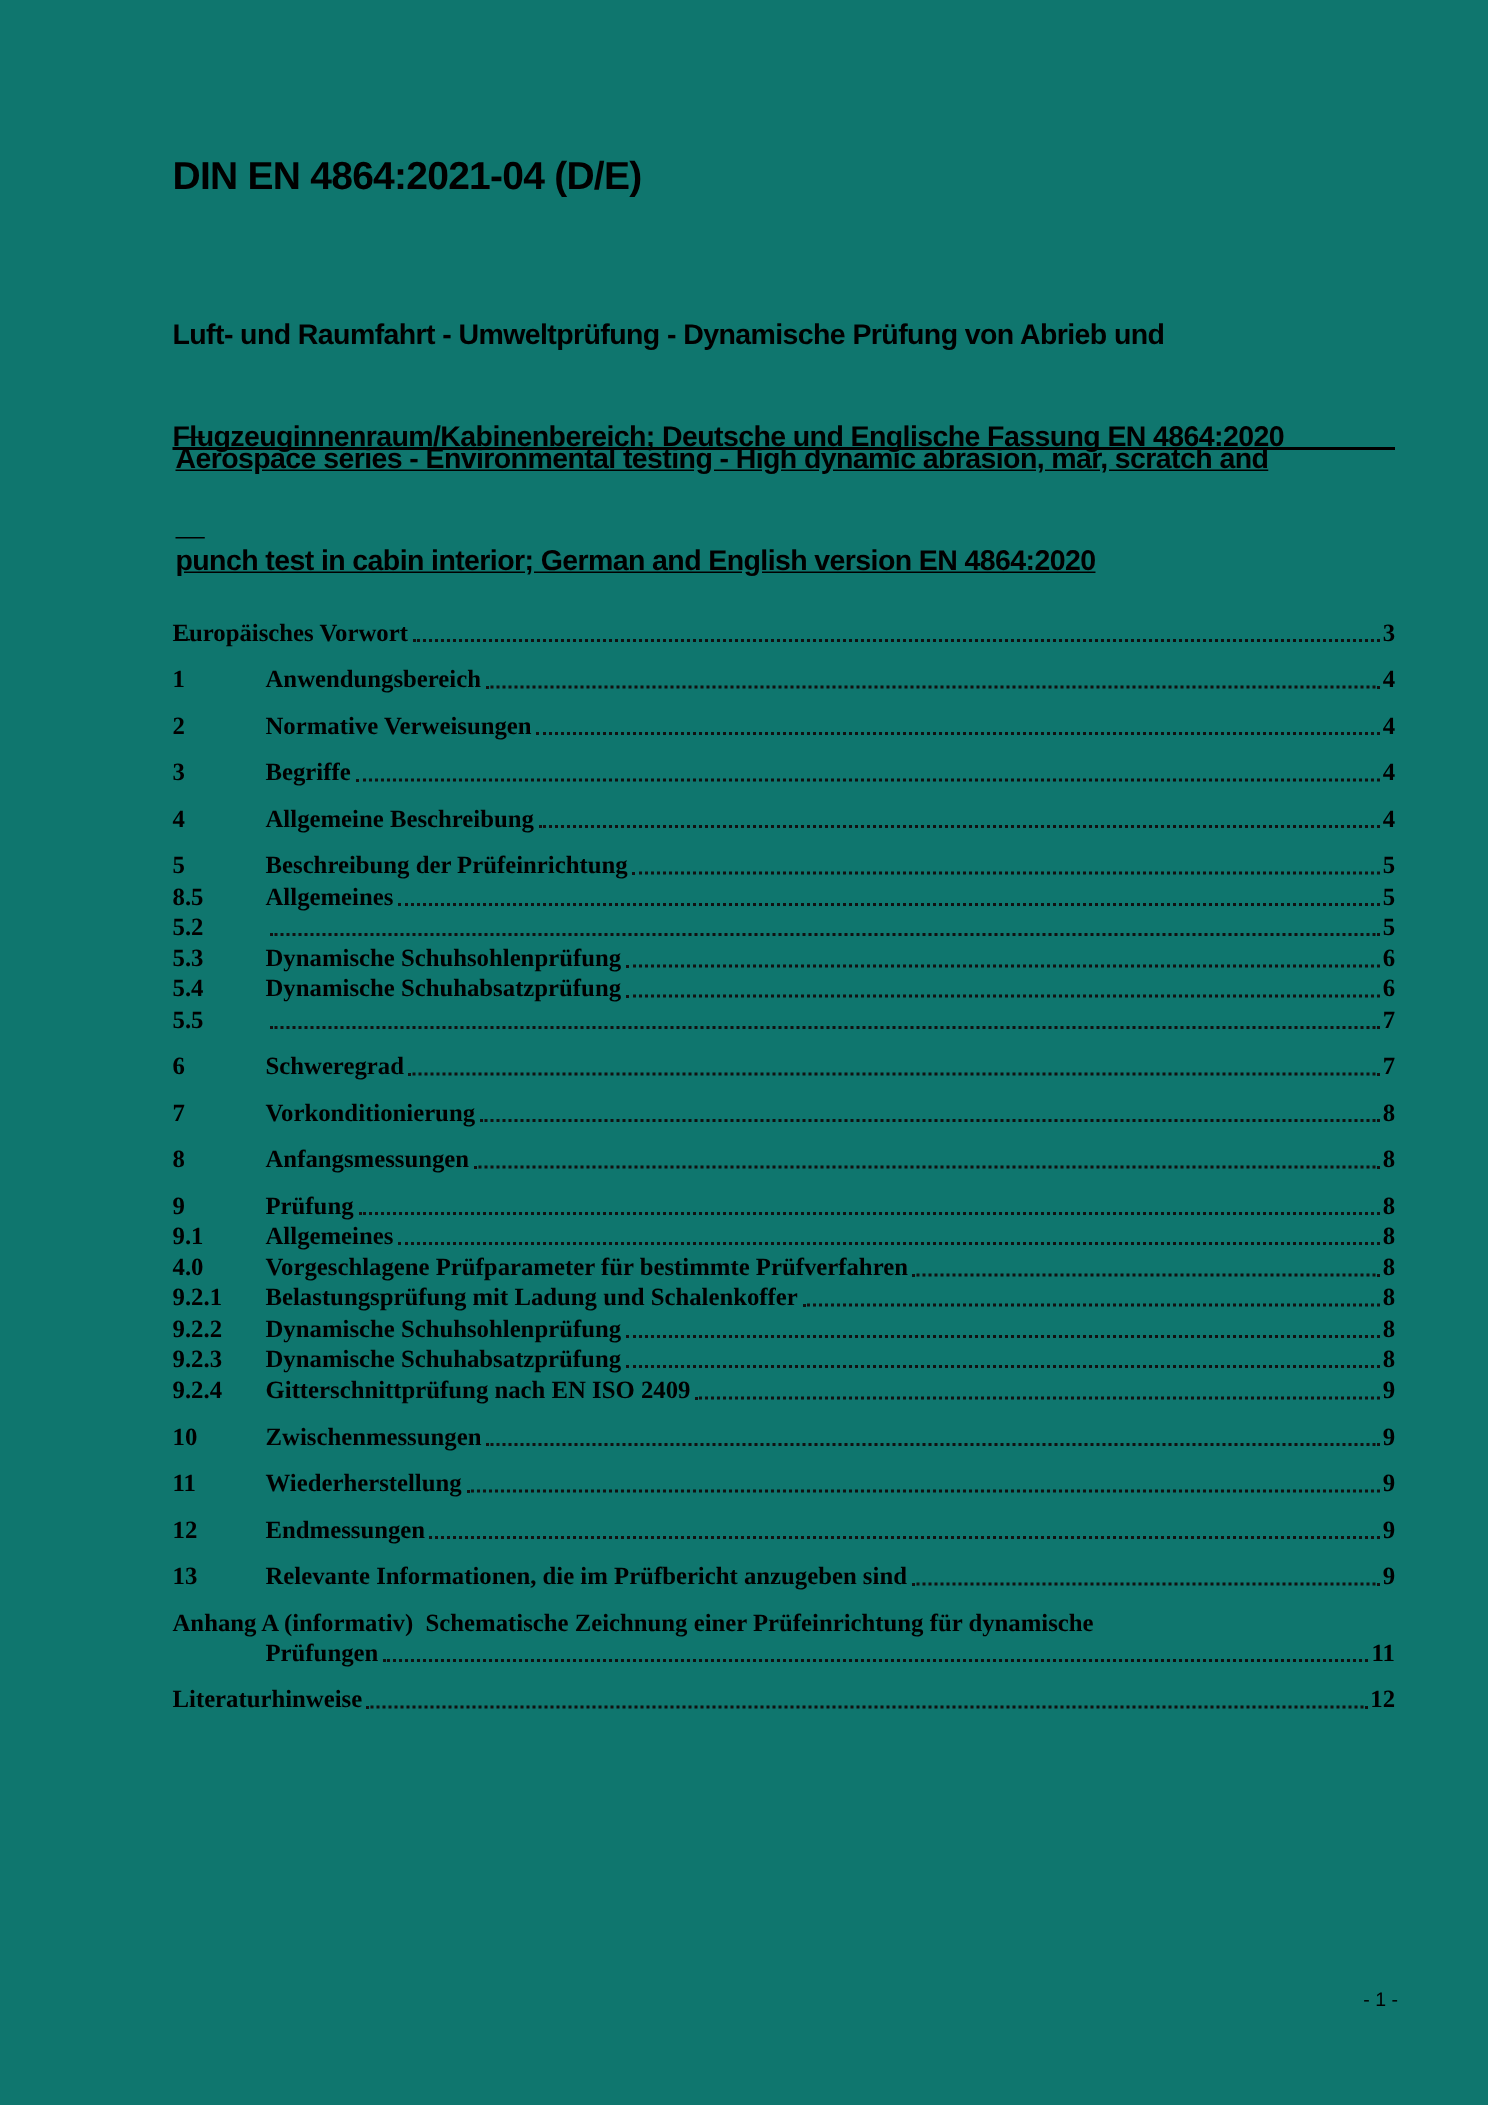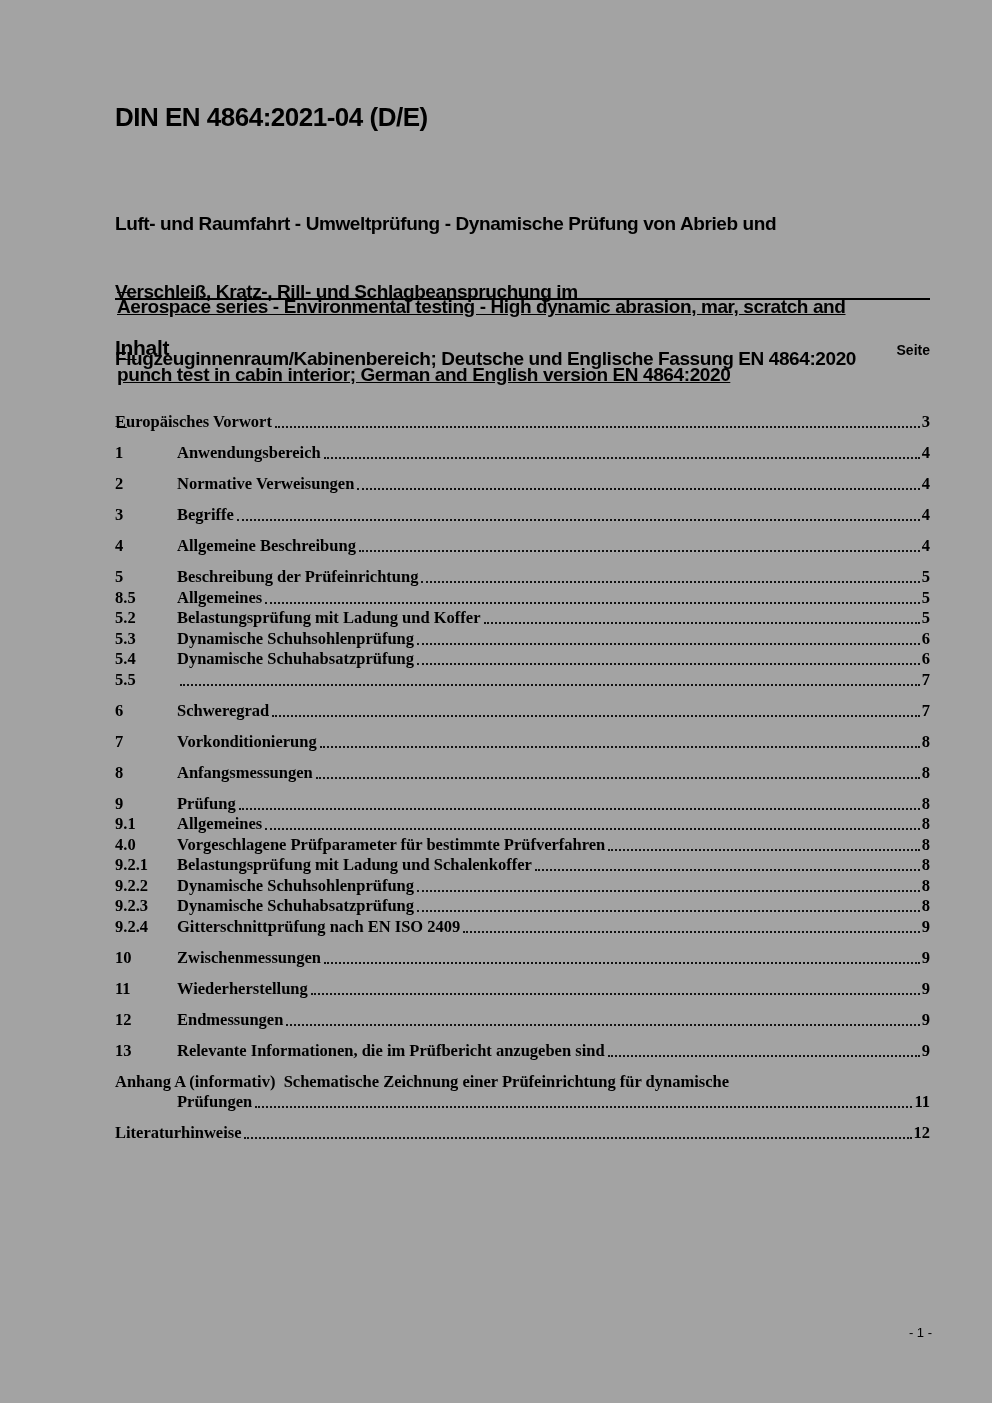--- a/index.html
+++ b/index.html
@@ -5,21 +5,21 @@
 <style>
   html, body {
     margin: 0;
     padding: 0;
     background: #ffffff;
   }
   .page {
     position: relative;
     width: 992px;
     height: 1403px;
-    background: #a3a3a3;
+    background: #0f766e;
     color: #000000;
     overflow: hidden;
   }
 
   
   .doc-number {
     position: absolute;
     top: 86px;
     left: 115px;
     font: 700 26px/28px "Liberation Sans", sans-serif;
@@ -110,35 +110,30 @@
 </style>
 </head>
 <body>
 
 <div class="page">
 
   <h1 class="doc-number">DIN EN 4864:2021-04 (D/E)</h1>
 
   <div class="title-de">
     <div>Luft- und Raumfahrt - Umweltprüfung - Dynamische Prüfung von Abrieb und</div>
-    <div>Verschleiß, Kratz-, Rill- und Schlagbeanspruchung im</div>
     <div>Flugzeuginnenraum/Kabinenbereich; Deutsche und Englische Fassung EN 4864:2020</div>
   </div>
 
   <div class="title-en">
     <div>Aerospace series - Environmental testing - High dynamic abrasion, mar, scratch and</div>
     <div>punch test in cabin interior; German and English version EN 4864:2020</div>
   </div>
 
   <hr class="rule">
 
-  <div class="toc-header">
-    <span class="toc-heading">Inhalt</span>
-    <span class="toc-page-label">Seite</span>
-  </div>
 
   <nav class="toc" id="toc">
       <div class="toc-entry main">
         <div class="toc-row">
           <span class="toc-title">Europäisches Vorwort</span>
           <span class="dots"></span>
           <span class="toc-page">3</span>
         </div>
       </div>
       <div class="toc-entry main">
@@ -185,21 +180,20 @@
         <div class="toc-row">
           <span class="toc-num">8.5</span>
           <span class="toc-title">Allgemeines</span>
           <span class="dots"></span>
           <span class="toc-page">5</span>
         </div>
       </div>
       <div class="toc-entry sub">
         <div class="toc-row">
           <span class="toc-num">5.2</span>
-          <span class="toc-title">Belastungsprüfung mit Ladung und Koffer</span>
           <span class="dots"></span>
           <span class="toc-page">5</span>
         </div>
       </div>
       <div class="toc-entry sub">
         <div class="toc-row">
           <span class="toc-num">5.3</span>
           <span class="toc-title">Dynamische Schuhsohlenprüfung</span>
           <span class="dots"></span>
           <span class="toc-page">6</span>

